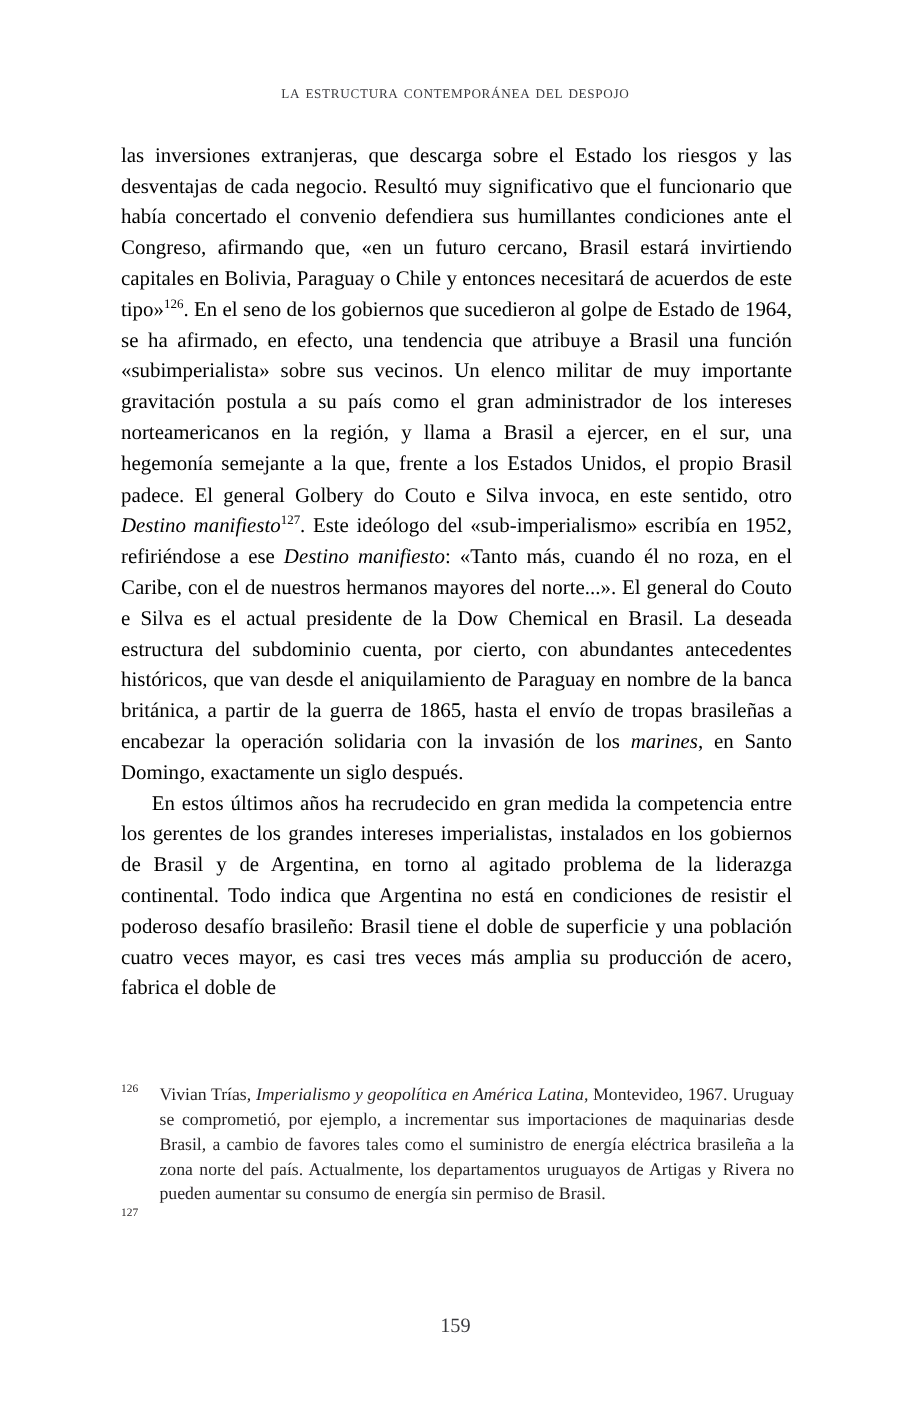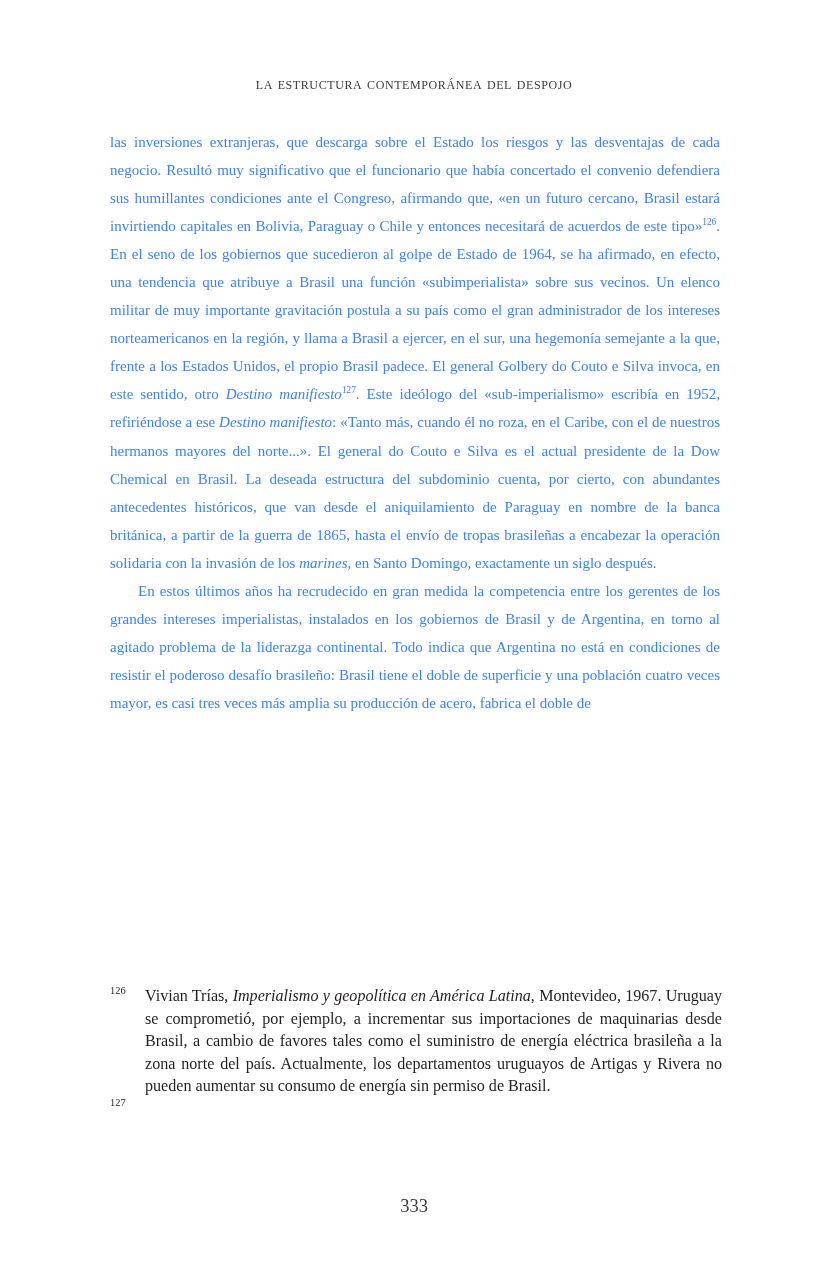--- a/index.html
+++ b/index.html
@@ -40,25 +40,25 @@
   
   .textblock {
     position: absolute;
     left: 110px;
     top: 128px;
     width: 610px;
   }
 
   p.body {
     margin: 0;
-    font-size: 15px;
+    font-size: 19px;
     line-height: 28.05px;
     text-align: justify;
     text-justify: inter-word;
-    color: #3b82f6;
+    color: #000000;
     hyphens: manual;
     -webkit-hyphens: manual;
   }
   p.body.indent { text-indent: 28px; }
 
   sup.fnref {
     font-size: 0.62em;
     vertical-align: 0.62em;
     line-height: 0;
   }
@@ -118,15 +118,15 @@
       </div>
   </div>
 
   <div class="footnotes">
     <div id="footnotes-slot">
         <div class="fn"><span class="num">126</span><span><span>Vivian Trías, </span><i>Imperialismo y geopolítica en América Latina</i><span>, Montevideo, 1967. Uruguay se comprometió, por ejemplo, a incrementar sus importaciones de maquinarias desde Brasil, a cambio de favores tales como el suministro de energía eléctrica brasileña a la zona norte del país. Actualmente, los departamentos uruguayos de Artigas y Rivera no pueden aumentar su consumo de energía sin permiso de Brasil.</span></span></div>
         <div class="fn"><span class="num">127</span></div>
       </div>
   </div>
 
-  <div class="folio">333</div>
+  <div class="folio">159</div>
 
 </div>
 
 </body></html>

